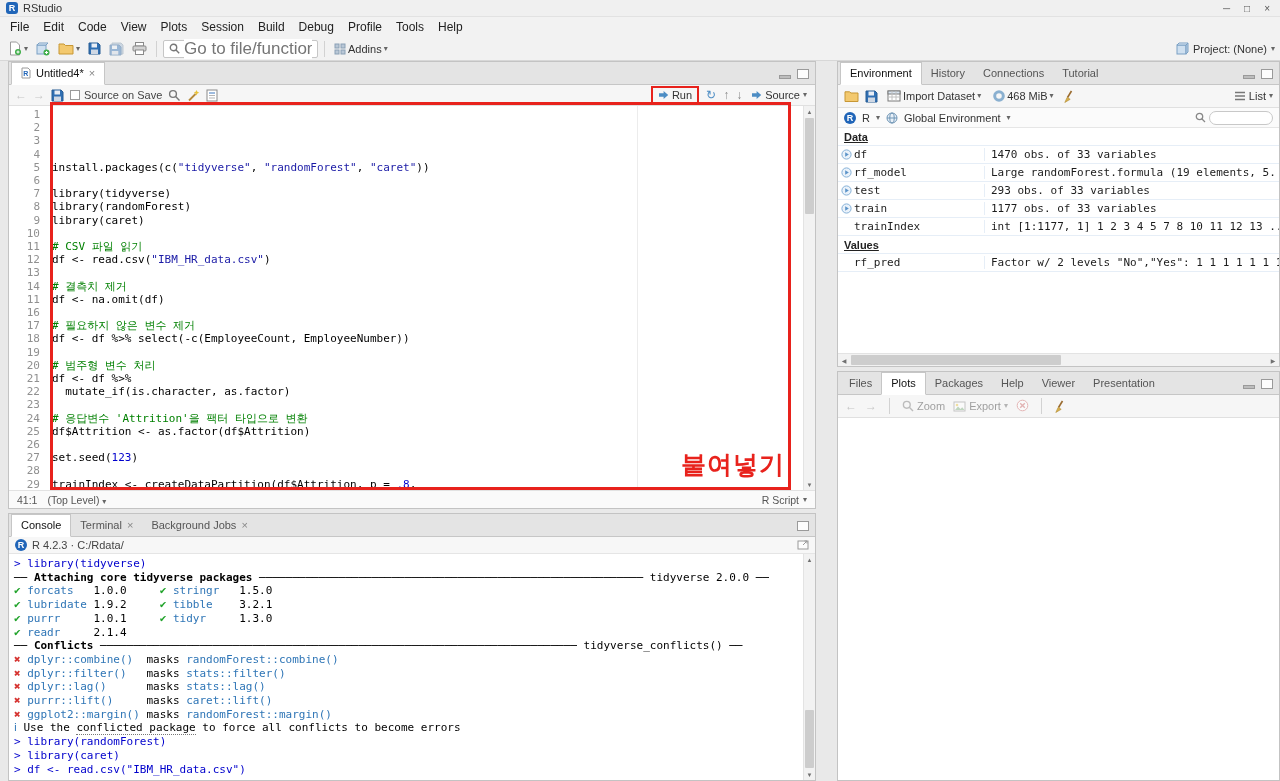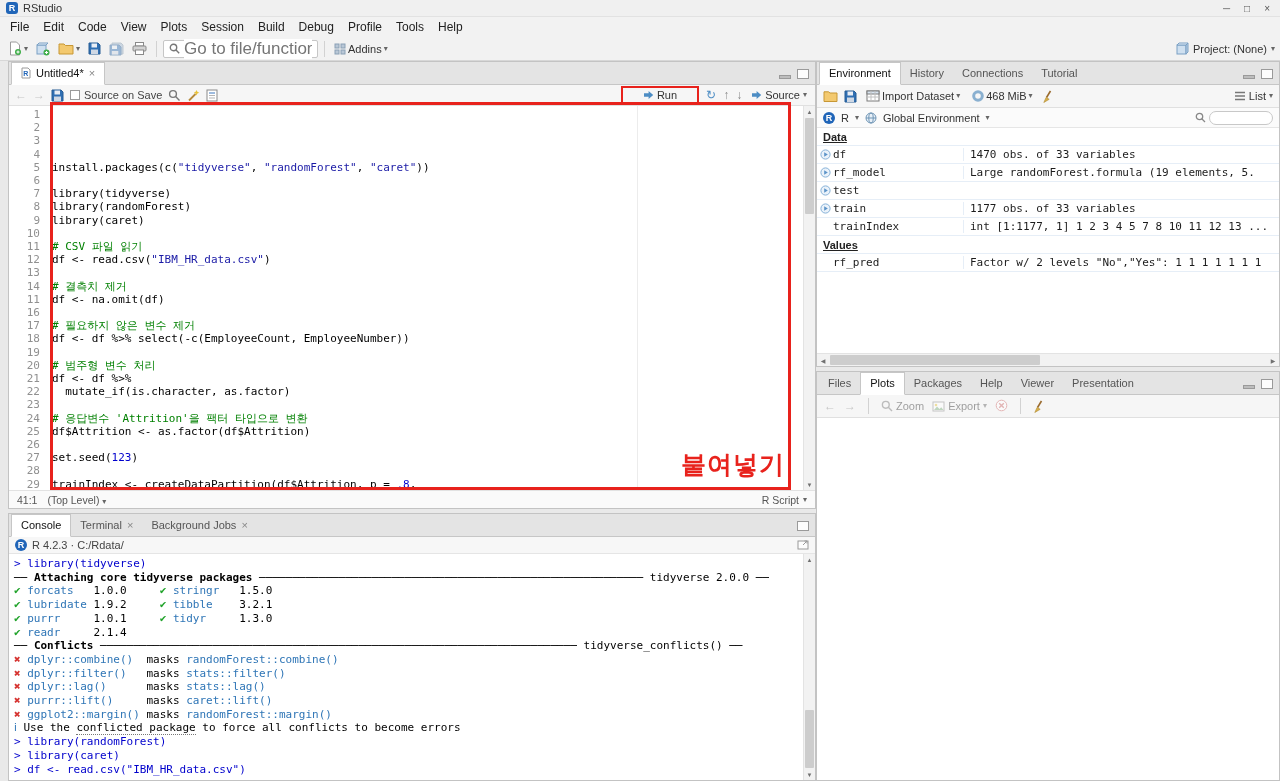--- a/index.html
+++ b/index.html
@@ -16,21 +16,21 @@
   .menu-item{padding:2px 7px;cursor:default;}
   .toolbar{height:24px;display:flex;align-items:center;gap:2px;padding:0 5px;background:#f2f2f2;border-bottom:1px solid #d7d7d7;overflow:hidden;white-space:nowrap;}
   .tbtn{border:none;background:transparent;display:inline-flex;align-items:center;gap:2px;padding:2px 3px;font-size:11px;color:#333;}
   .dd{font-size:8px;color:#666;line-height:1;}
   .tsep{width:1px;height:16px;background:#d2d2d2;margin:0 4px;}
   .goto-wrap{display:inline-flex;align-items:center;gap:4px;border:1px solid #c6c6c6;background:#fff;border-radius:2px;height:18px;padding:0 5px;}
   .goto-wrap input{border:none;outline:none;width:128px;font-size:17px;color:#444;font-family:"Liberation Sans",sans-serif;}
   .proj{margin-left:auto;display:inline-flex;align-items:center;gap:4px;font-size:11px;color:#333;}
 
   
-  .main{flex:1;display:flex;padding-left:8px;background:#e9e9e9;gap:0;}
+  .main{flex:1;display:flex;padding-left:8px;background:#e9e9e9;gap:21px;}
   .col-left{width:808px;display:flex;flex-direction:column;gap:4px;}
   .col-right{flex:1;display:flex;flex-direction:column;gap:4px;min-width:0;}
   .pane{background:#fff;border:1px solid #c3c3c3;display:flex;flex-direction:column;position:relative;overflow:hidden;}
   .editor-pane{height:448px;}
   .console-pane{flex:1;}
   .env-pane{height:306px;}
   .files-pane{flex:1;}
 
   
   .tabbar{height:23px;background:#e4e4e4;border-bottom:1px solid #c6c6c6;display:flex;align-items:flex-end;font-size:11px;padding-left:2px;flex:0 0 auto;}
@@ -41,21 +41,21 @@
   .pane-btn{width:12px;height:10px;border:1px solid #9a9a9a;background:#fdfdfd;display:inline-block;}
   .pane-btn.min{height:4px;margin-top:6px;background:#bdbdbd;}
 
   
   .ed-toolbar{height:21px;background:#f6f6f6;border-bottom:1px solid #e0e0e0;display:flex;align-items:center;gap:6px;padding:0 6px;font-size:11px;color:#333;flex:0 0 auto;}
   .ed-toolbar .right{margin-left:auto;display:flex;align-items:center;gap:7px;}
   .tb-ico{color:#8a8a8a;font-size:12px;line-height:1;}
   .tb-ico.teal{color:#4d8dc4;}
   .sos{display:inline-flex;align-items:center;gap:4px;color:#444;}
   .cb{width:10px;height:10px;border:1px solid #9a9a9a;background:#fff;display:inline-block;}
-  .run-outline{border:2px solid var(--annot);padding:0 18px;display:inline-flex;align-items:flex-end;}
+  .run-outline{border:2px solid var(--annot);padding:0 3px;display:inline-flex;align-items:flex-end;}
   .runbtn,.srcbtn{border:none;background:transparent;display:inline-flex;align-items:center;gap:3px;font-size:11px;color:#333;padding:1px 2px;}
   .code-wrap{flex:1;display:flex;overflow:hidden;position:relative;}
   .gutter{width:38px;text-align:right;padding:2px 7px 0 0;color:#909090;font:11px "DejaVu Sans Mono",monospace;line-height:13.2px;flex:0 0 auto;}
   .codearea{flex:1;padding:2px 0 0 5px;font:11px "DejaVu Sans Mono",monospace;line-height:13.2px;white-space:pre;overflow:hidden;position:relative;}
   .margin-line{position:absolute;left:590px;top:0;bottom:0;border-left:1px solid #ececec;}
   .code-line{min-height:13.2px;}
   .tok-pl{color:#000;}
   .tok-st{color:var(--string);}
   .tok-cm{color:var(--comment);}
   .tok-nu{color:var(--number);}
@@ -468,20 +468,21 @@
               <span class="env-value">Large randomForest.formula (19 elements, 5.</span>
             </div>
             <div class="env-row">
               <span class="env-expand">
                 <svg width="11" height="11">
                   <circle cx="5.5" cy="5.5" r="4.6" fill="#eaf2fa" stroke="#85b1d8"></circle>
                   <path d="M4.2 3.2L7.8 5.5L4.2 7.8Z" fill="#5c93c8"></path>
                 </svg>
               </span>
               <span class="env-name">test</span>
+              <span class="env-value">293 obs. of 33 variables</span>
             </div>
             <div class="env-row">
               <span class="env-expand">
                 <svg width="11" height="11">
                   <circle cx="5.5" cy="5.5" r="4.6" fill="#eaf2fa" stroke="#85b1d8"></circle>
                   <path d="M4.2 3.2L7.8 5.5L4.2 7.8Z" fill="#5c93c8"></path>
                 </svg>
               </span>
               <span class="env-name">train</span>
               <span class="env-value">1177 obs. of 33 variables</span>

